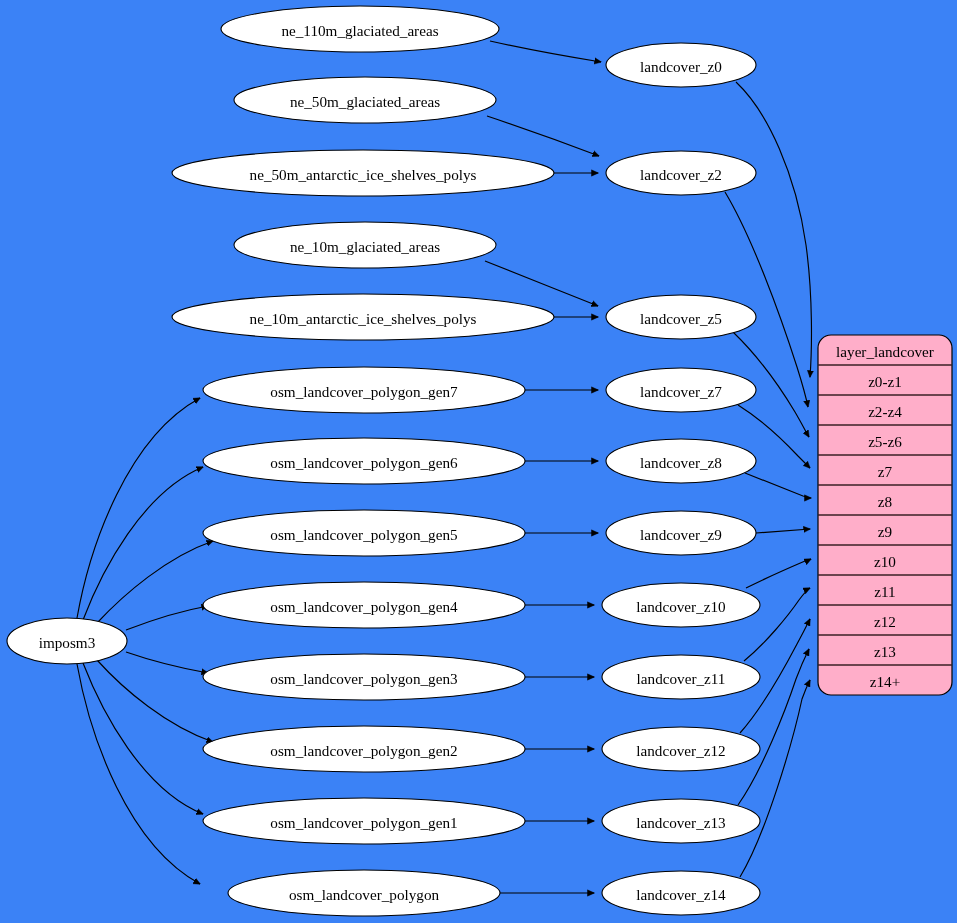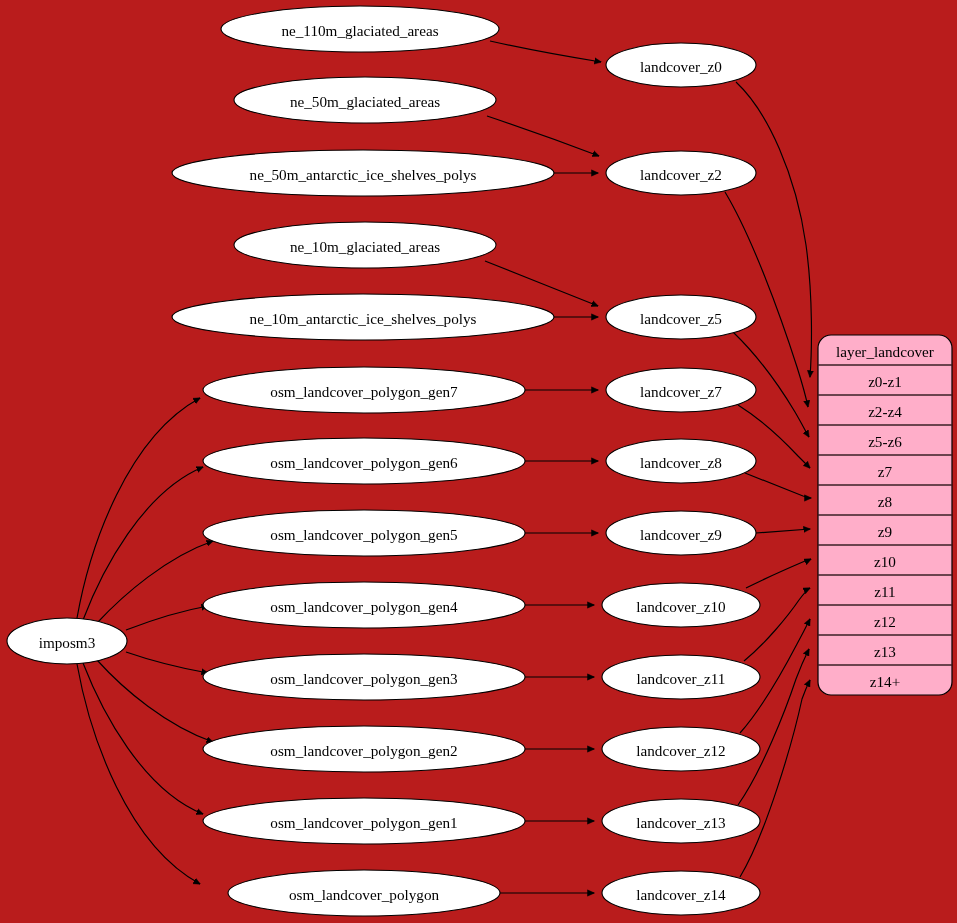--- a/index.html
+++ b/index.html
@@ -4,21 +4,21 @@
 <style>
   html, body {
     margin: 0;
     padding: 0;
     background: #ffffff;
   }
   #canvas {
     position: relative;
     width: 957px;
     height: 923px;
-    background: #b91c1c;
+    background: #3b82f6;
     overflow: hidden;
     font-family: "Liberation Serif", "DejaVu Serif", serif;
   }
   svg#graph {
     position: absolute;
     left: 0;
     top: 0;
     width: 957px;
     height: 923px;
   }

